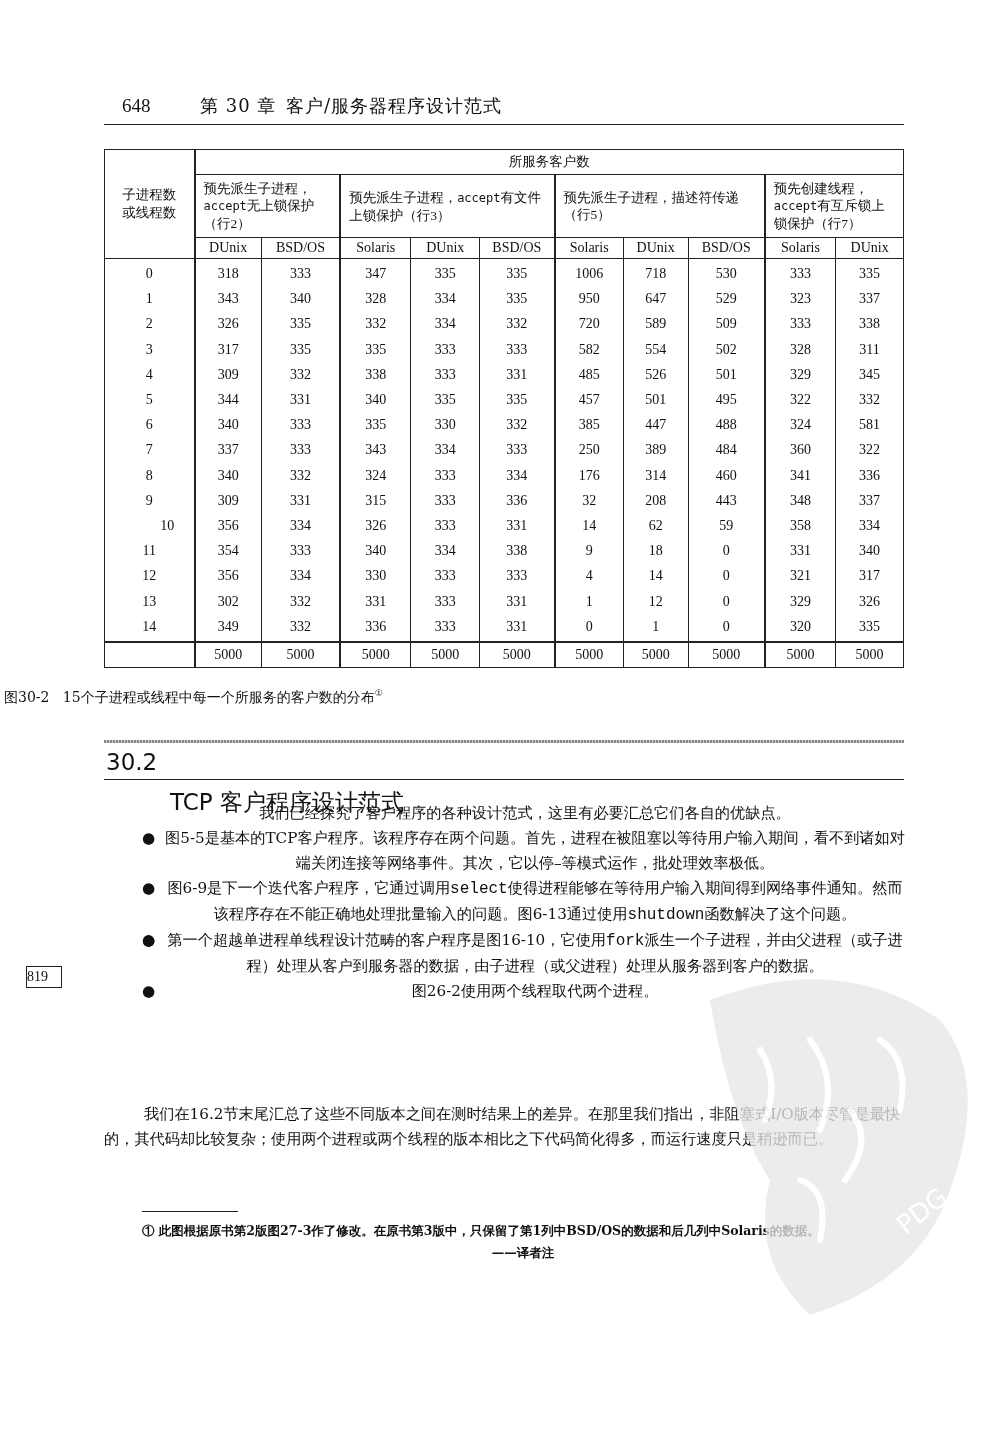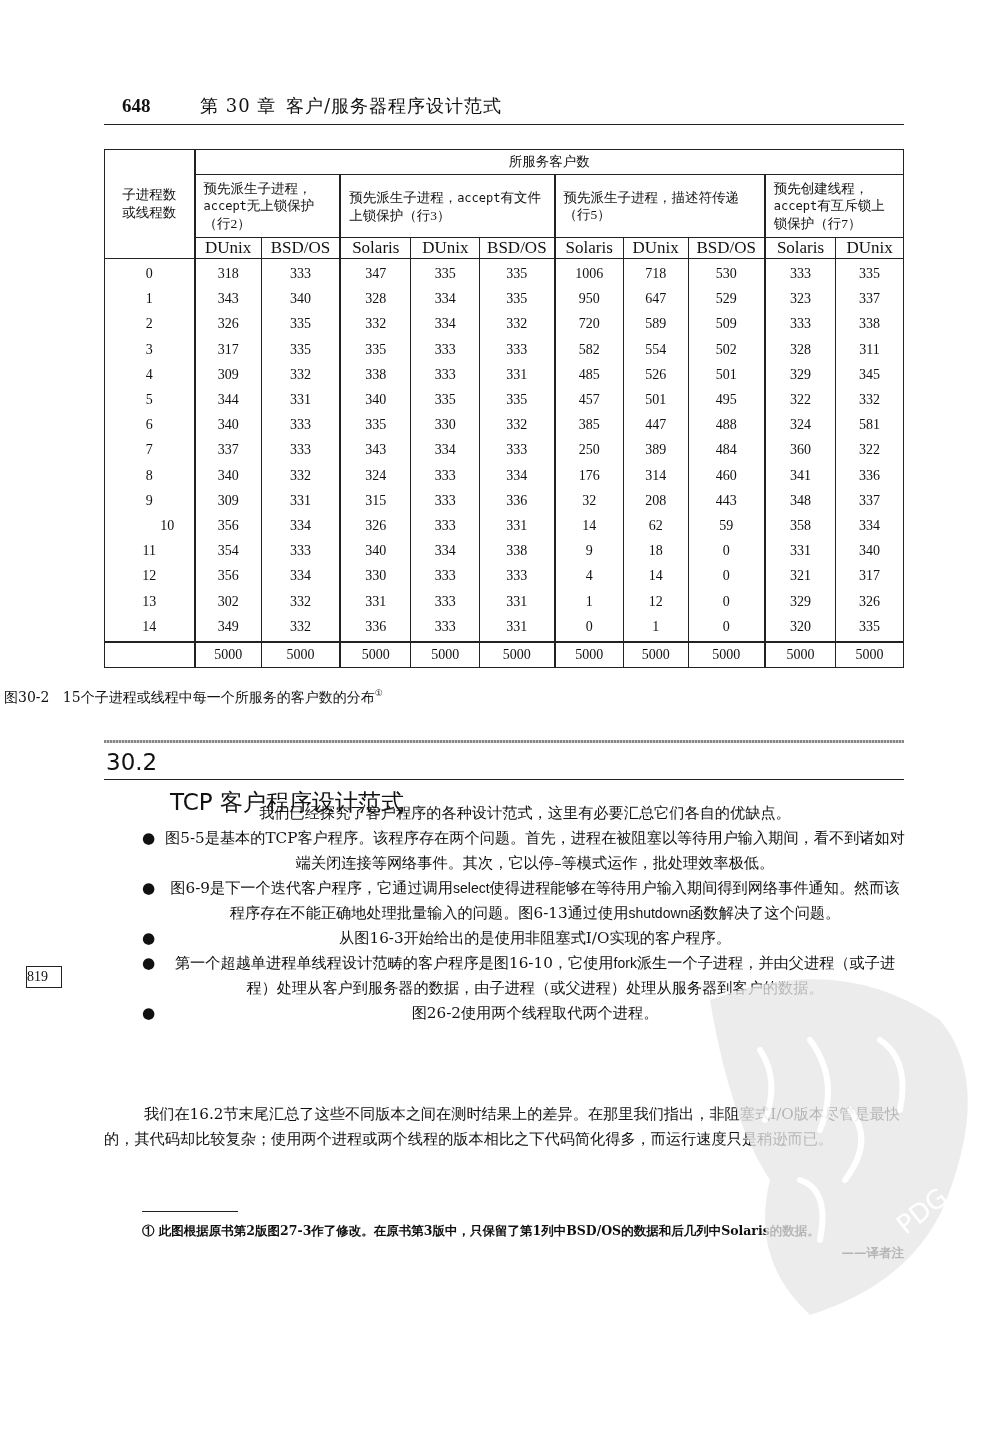--- a/index.html
+++ b/index.html
@@ -5,36 +5,36 @@
   html, body { margin: 0; padding: 0; background: #fff; }
   body {
     width: 983px; height: 1447px; position: relative; overflow: hidden;
     font-family: "DejaVu Serif", "Liberation Serif", serif; color: #111;
   }
   .running-head {
     position: absolute; left: 104px; top: 92px; width: 800px; height: 32px;
     border-bottom: 1.5px solid #222;
     font-size: 18px; line-height: 28px;
   }
-  .running-head .pnum { position: absolute; left: 18px; top: 0; font-family: "Liberation Serif", serif; font-size: 19px; font-weight: bold; }
+  .running-head .pnum { position: absolute; left: 18px; top: 0; font-family: "Liberation Serif", serif; font-size: 19px; }
   .running-head .chap { position: absolute; left: 96px; top: 0; letter-spacing: 1px; }
   .running-head .chap-title { position: absolute; left: 182px; top: 0; letter-spacing: 1px; }
 
   
   table.dist {
     position: absolute; left: 104px; top: 149px; width: 800px;
     border-collapse: collapse; table-layout: fixed;
     font-family: "Liberation Serif", serif; font-size: 14px;
   }
   table.dist td, table.dist th {
     border: 1px solid #222; padding: 0; font-weight: normal; text-align: center;
   }
   .hdr-group-label { height: 24px; font-size: 13.5px; }
   .hdr-sub { text-align: left !important; vertical-align: middle; font-size: 13.5px; line-height: 17px; padding: 2px 8px !important; height: 58px; }
-  .hdr-os { height: 20px; font-size: 17px; }
+  .hdr-os { height: 20px; font-size: 14px; }
   .rowhdr-cell { vertical-align: middle; font-size: 13.5px; line-height: 18px; border-bottom: 1.5px solid #222 !important; }
   .mono { font-family: "DejaVu Sans Mono", "Liberation Mono", monospace; font-size: 12px; }
   tbody.values td { border-top: none; border-bottom: none; height: 25.2px; line-height: 25.2px; }
   tbody.values tr:first-child td { border-top: 1.5px solid #222; padding-top: 2px; }
   tbody.values tr:last-child td { padding-bottom: 2px; }
   tbody.values td.rowlabel { border-left: 1px solid #222; }
   tr.totals td { height: 24px; line-height: 24px; border-top: 2px double #222 !important; border-bottom: 1px solid #222; font-family: Liberation Serif, serif; }
   .thick-left { border-left: 2.5px double #222 !important; }
 
   .fig-caption {
@@ -52,31 +52,31 @@
     border-bottom: 1.2px solid #222;
     font-family: "DejaVu Sans", "Liberation Sans", sans-serif; font-size: 23px; line-height: 34px;
   }
   .section-title .num { position: absolute; left: 2px; top: 0; }
   .section-title .ttl { position: absolute; left: 66px; top: 0; margin-top: 40px; }
 
   .body-text { position: absolute; left: 144px; width: 762px; font-size: 15.2px; line-height: 25px; text-align: center; }
   .body-text .para { text-indent: 0; }
   .bullet { position: relative; padding-left: 22px; }
   .bullet .dot { position: absolute; left: 0; top: 0; }
-  .code { font-family: Liberation Sans, sans-serif; font-size: 14px; }
+  .code { font-family: Liberation Mono, monospace; font-size: 16px; }
 
   .margin-num {
     position: absolute; left: 26px; top: 966px; width: 34px; height: 20px;
     border: 1px solid #222; font-family: "Liberation Serif", serif; font-size: 14px; line-height: 20px; text-align: left;
   }
   .body-text2 { position: absolute; left: 104px; width: 802px; font-size: 15.2px; line-height: 25px; }
 
   .footnote-rule { position: absolute; left: 142px; top: 1211px; width: 96px; height: 1px; background: #222; }
   .footnote { position: absolute; left: 142px; top: 1220px; width: 762px; font-size: 12.5px; line-height: 22px; font-weight: bold; }
-  .footnote .sig { text-align: right; }
+  .footnote .sig { text-align: center; }
 
   .watermark {
     position: absolute; left: 690px; top: 960px; width: 300px; height: 360px; pointer-events: none; opacity: 0.9;
   }
 </style>
 </head>
 <body>
 
 <div class="running-head">
   <span class="pnum">648</span>
@@ -362,21 +362,20 @@
   <div class="bullet" style="margin-left:-2px;">
     <span class="dot">●</span>
     <span>图5-5是基本的TCP客户程序。该程序存在两个问题。首先，进程在被阻塞以等待用户输入期间，看不到诸如对端关闭连接等网络事件。其次，它以停–等模式运作，批处理效率极低。</span>
   </div>
   <div class="bullet" style="margin-left:-2px;">
     <span class="dot">●</span>
     <span>图6-9是下一个迭代客户程序，它通过调用</span><span class="code">select</span><span>使得进程能够在等待用户输入期间得到网络事件通知。然而该程序存在不能正确地处理批量输入的问题。图6-13通过使用</span><span class="code">shutdown</span><span>函数解决了这个问题。</span>
   </div>
   <div class="bullet" style="margin-left:-2px;">
     <span class="dot">●</span>
-    <span>从图16-3开始给出的是使用非阻塞式I/O实现的客户程序。</span>
   </div>
   <div class="bullet" style="margin-left:-2px;">
     <span class="dot">●</span>
     <span>第一个超越单进程单线程设计范畴的客户程序是图16-10，它使用</span><span class="code">fork</span><span>派生一个子进程，并由父进程（或子进程）处理从客户到服务器的数据，由子进程（或父进程）处理从服务器到客户的数据。</span>
   </div>
   <div class="bullet" style="margin-left:-2px;">
     <span class="dot">●</span>
     <span>图26-2使用两个线程取代两个进程。</span>
   </div>
 </div>

